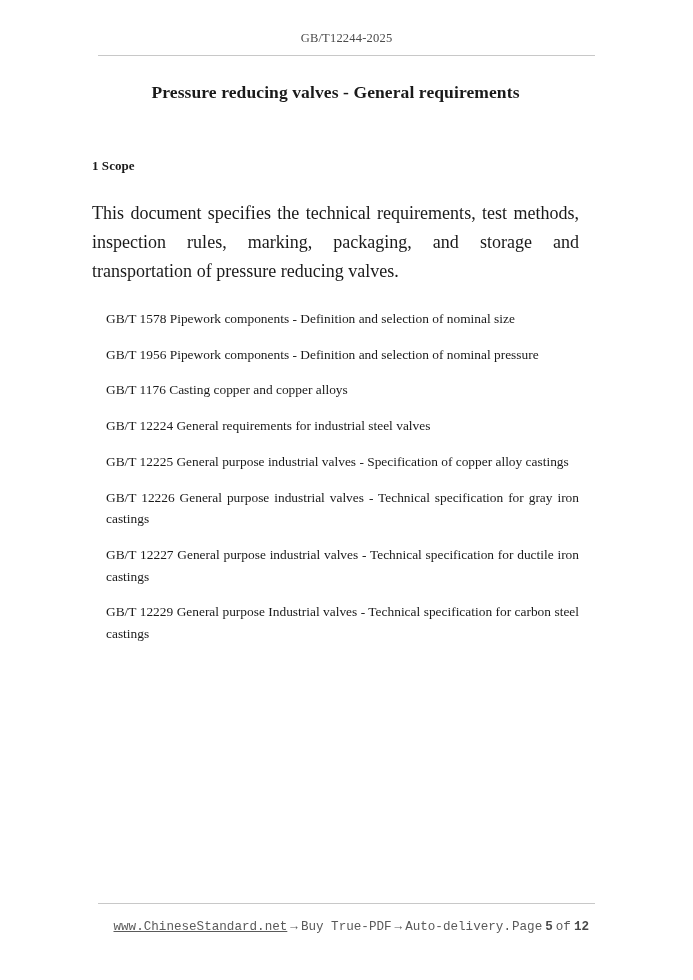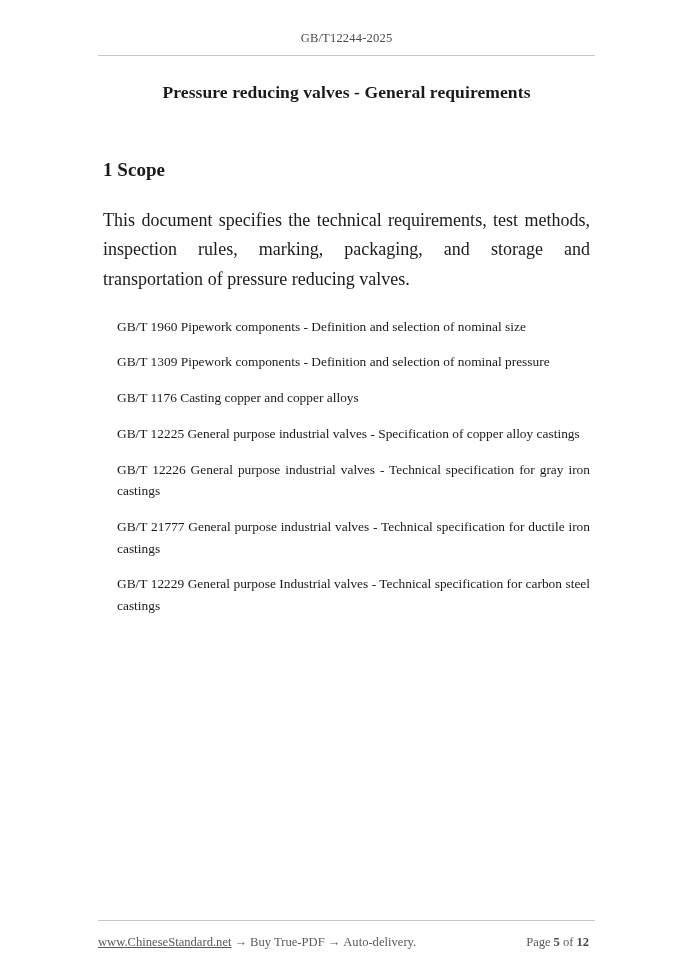--- a/index.html
+++ b/index.html
@@ -40,34 +40,34 @@
     height: 1px;
     background: #c8c8c8;
     margin: 9px auto 0 auto;
     width: 497px;
   }
 
   
   .content {
     position: absolute;
     top: 78px;
-    left: 103px;
+    left: 92px;
     width: 487px;
   }
   .doc-title {
     font-size: 17.5px;
     font-weight: bold;
     text-align: center;
     letter-spacing: 0.1px;
     margin: 0 0 0 0;
     padding-top: 3px;
     line-height: 1.35;
   }
   .section-heading {
-    font-size: 19px;
+    font-size: 13px;
     font-weight: bold;
     margin: 0;
     line-height: 1.3;
     letter-spacing: 0.05px;
   }
   .s1-heading { margin-top: 53px; }
   .s2-heading { margin-top: 38px; }
 
   .body-para {
     font-size: 18px;
@@ -103,25 +103,25 @@
     padding-bottom: 30px;
   }
   .footer-rule {
     height: 1px;
     background: #c8c8c8;
     width: 497px;
     margin: 0 auto 14px auto;
   }
   .footer-row {
     width: 497px;
-    margin: 0 auto;
+    margin: 16px auto;
     display: flex;
     align-items: baseline;
-    justify-content: space-between;
-    font-family: Liberation Serif, serif;
+    justify-content: flex-end;
+    font-family: Liberation Mono, monospace;
     font-size: 12.6px;
     color: #5a5a5a;
   }
   .footer-left {
     white-space: nowrap;
   }
   .footer-url {
     text-decoration: underline;
     color: #5a5a5a;
   }
@@ -153,26 +153,27 @@
 
   <div class="content">
 
     <h1 class="doc-title">Pressure reducing valves - General requirements</h1>
 
     <h2 class="section-heading s1-heading">1 Scope</h2>
     <p class="body-para p-first">This document specifies the technical requirements, test methods, inspection rules, marking, packaging, and storage and transportation of pressure reducing valves.</p>
 
 
     <ul class="ref-list">
-      <li class="ref-item ref-first">GB/T 1960 Pipework components - Definition and selection of nominal size</li>
-      <li class="ref-item ref-gap">GB/T 1309 Pipework components - Definition and selection of nominal pressure</li>
+      <li class="ref-item ref-first">GB/T 1578 Pipework components - Definition and selection of nominal size</li>
+      <li class="ref-item ref-gap">GB/T 1956 Pipework components - Definition and selection of nominal pressure</li>
       <li class="ref-item ref-gap">GB/T 1176 Casting copper and copper alloys</li>
+      <li class="ref-item ref-gap">GB/T 12224 General requirements for industrial steel valves</li>
       <li class="ref-item ref-gap">GB/T 12225 General purpose industrial valves - Specification of copper alloy castings</li>
       <li class="ref-item ref-gap">GB/T 12226 General purpose industrial valves - Technical specification for gray iron castings</li>
-      <li class="ref-item ref-gap">GB/T 21777 General purpose industrial valves - Technical specification for ductile iron castings</li>
+      <li class="ref-item ref-gap">GB/T 12227 General purpose industrial valves - Technical specification for ductile iron castings</li>
       <li class="ref-item ref-gap">GB/T 12229 General purpose Industrial valves - Technical specification for carbon steel castings</li>
     </ul>
 
   </div>
 
   <div class="page-footer">
     <div class="footer-rule"></div>
     <div class="footer-row">
       <div class="footer-left">
         <span class="footer-url">www.ChineseStandard.net</span><span class="footer-arrow">→</span><span>Buy True-PDF</span><span class="footer-arrow">→</span><span>Auto-delivery.</span>

